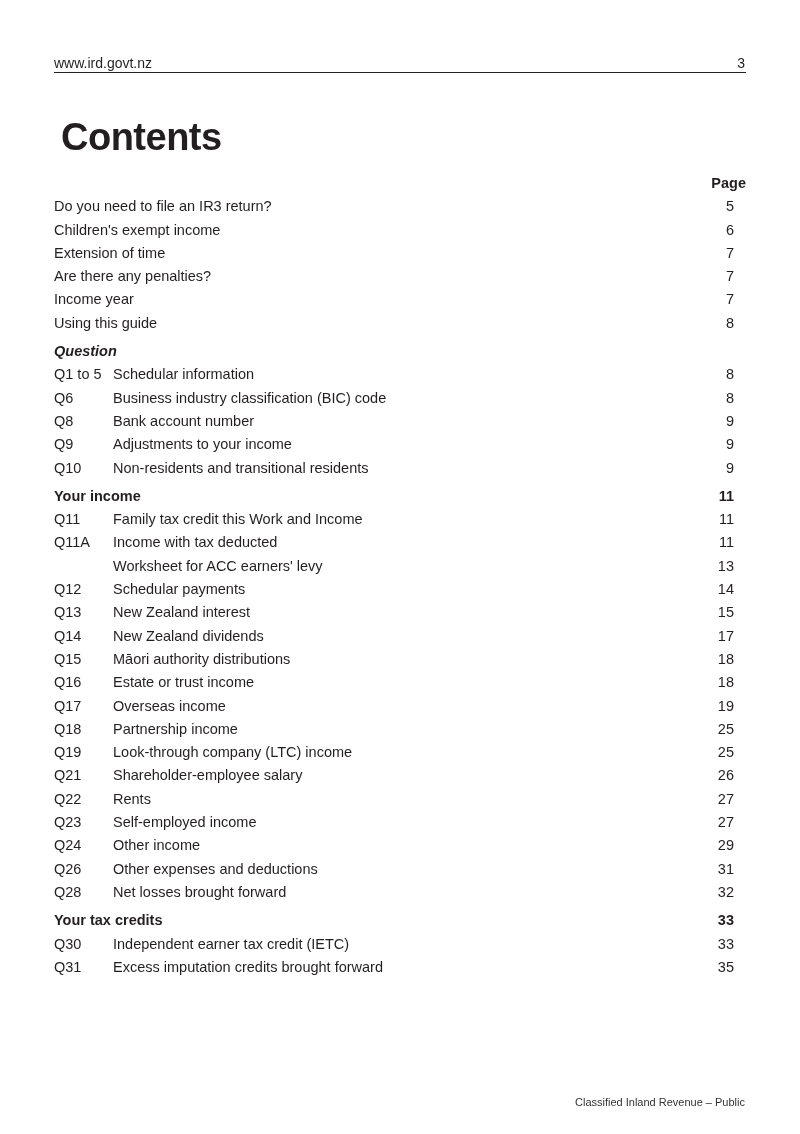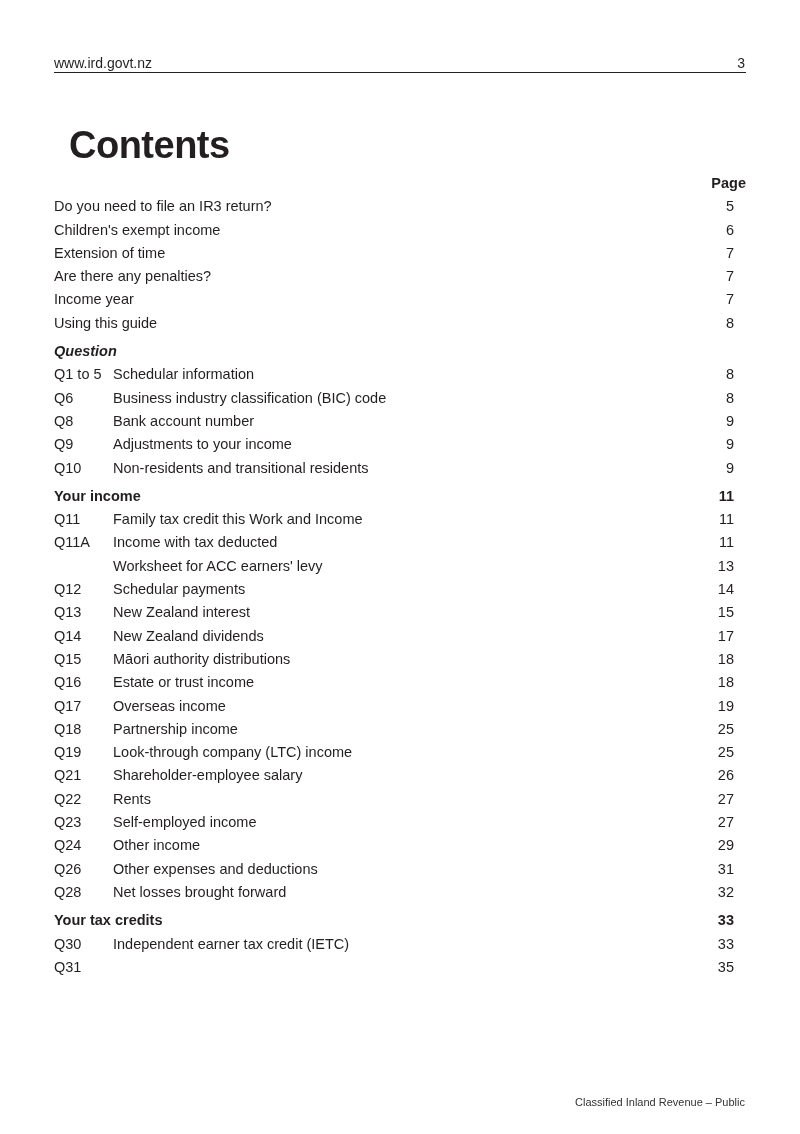--- a/index.html
+++ b/index.html
@@ -10,21 +10,21 @@
     .header {
       position: absolute; left: 54px; top: 54px; width: 692px;
       height: 18px; border-bottom: 1.5px solid #231f20;
       font-size: 14px; line-height: 18px;
     }
     .header .url { position: absolute; left: 0; top: 0; }
     .header .pnum { position: absolute; right: 1px; top: 0; }
     .title {
       position: absolute; left: 53px; top: 106px;
       font-size: 38px; font-weight: bold; letter-spacing: -0.5px;
-      line-height: 46px; margin: 16px;
+      line-height: 46px; margin: 8px;
     }
     .toc { position: absolute; left: 54px; top: 172px; width: 692px; font-size: 14.5px; }
     .row { position: relative; height: 23.3px; line-height: 23.3px; }
     .row .q { position: absolute; left: 0; top: 0; }
     .row .t { position: absolute; left: 59px; top: 0; }
     .row .t.full { left: 0; }
     .row .p { position: absolute; right: 12px; top: 0; text-align: left; }
     .row.page-head .p { right: 0; font-weight: bold; }
     .row.heading { font-weight: bold; }
     .row.heading .p { font-weight: bold; }
@@ -204,17 +204,18 @@
       <span class="p">33</span>
     </div>
 
   <div class="row">
       <span class="q">Q30</span>
       <span class="t">Independent earner tax credit (IETC)</span>
       <span class="p">33</span>
     </div>
   <div class="row">
       <span class="q">Q31</span>
+      <span class="t">Excess imputation credits brought forward</span>
       <span class="p">35</span>
     </div>
 </div>
 
 <div class="footer">Classified Inland Revenue – Public</div>
 
 </body></html>

